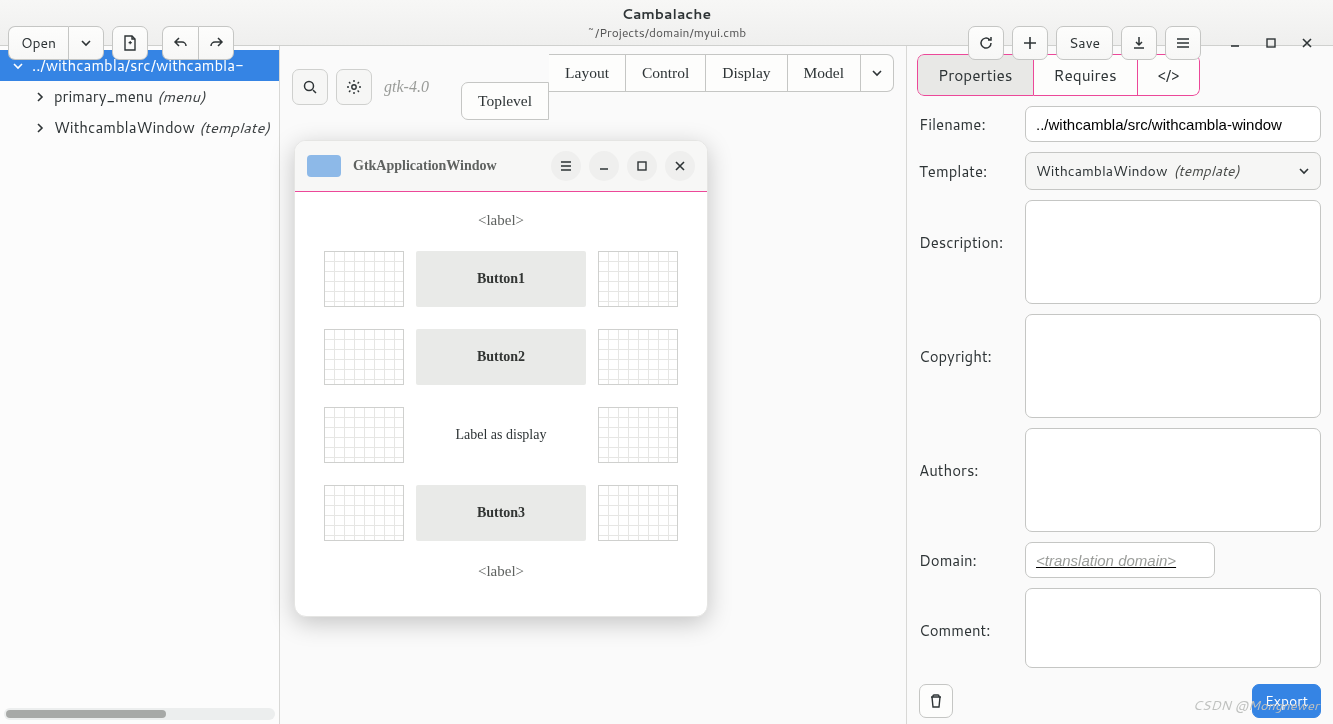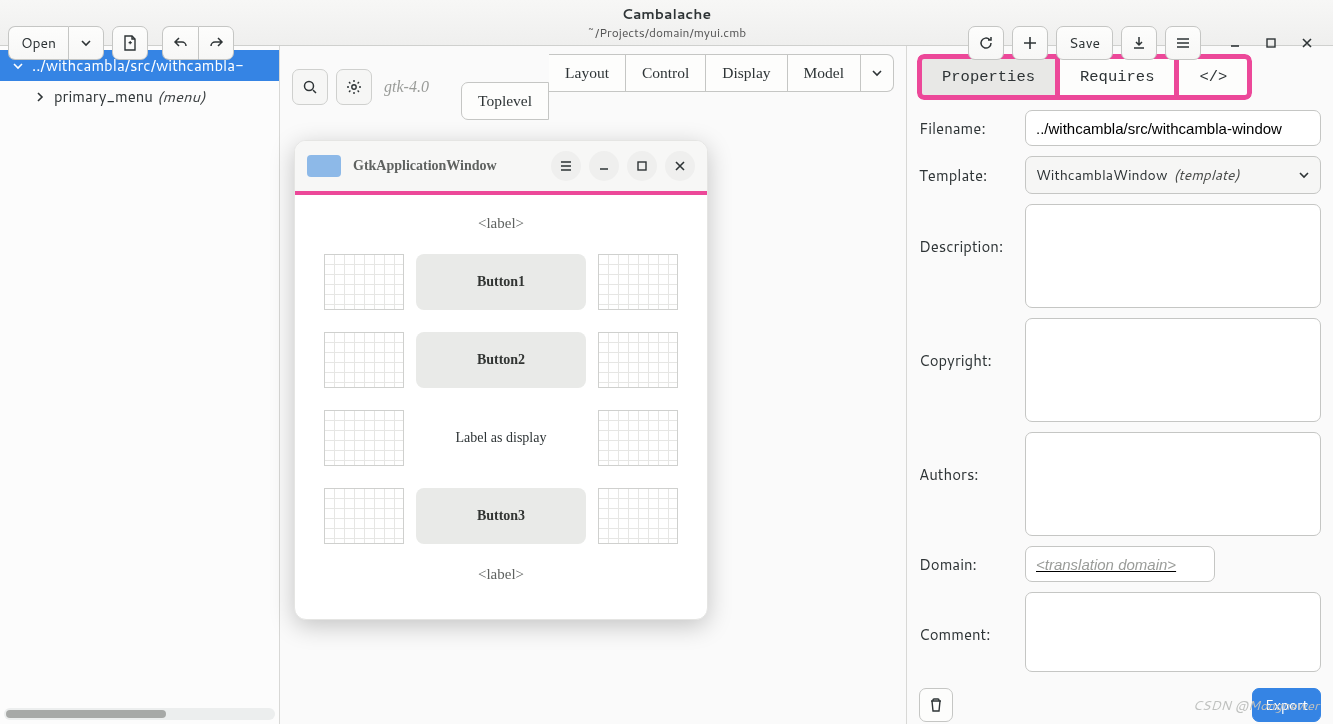--- a/index.html
+++ b/index.html
@@ -35,35 +35,35 @@
   .top-toolbar { display:flex; align-items:center; gap:8px; padding:8px 12px; }
   .top-toolbar .iconbtn { width:36px; height:36px; border:1px solid #cfd0ce; border-radius:7px; display:flex; align-items:center; justify-content:center; background:#f6f6f5; cursor:pointer;}
   .ttext { color:#9a9c99; font-style:italic; font-size:16px; margin-left:4px;}
   .linked { display:flex; margin-left:auto;}
   .linked .seg { height:38px; padding:0 16px; border:1px solid #c5c6c4; display:flex; align-items:center; background:#fdfdfc; cursor:pointer; font-size:15.5px;}
   .linked .seg + .seg { border-left:none;}
   .linked .seg:first-child{border-top-left-radius:7px;border-bottom-left-radius:7px;margin-top:28px;}
   .linked .seg:last-child{border-top-right-radius:7px;border-bottom-right-radius:7px; padding:0 10px;}
   .canvas-area { flex:1; position:relative; background:#fafafa;}
   .preview-window { position:absolute; left:14px; top:12px; width:414px; background:#fff; border-radius:12px; box-shadow:0 6px 24px rgba(0,0,0,.22); overflow:hidden; border:1px solid #e5e5e3;}
-  .pw-header { display:flex; align-items:center; gap:12px; padding:10px 12px; background:#f7f7f6; border-bottom:4px solid #ec4899;}
+  .pw-header { display:flex; align-items:center; gap:12px; padding:10px 12px; background:#f7f7f6; border-bottom:1px solid #ec4899;}
   .pw-swatch {width:34px; height:22px; background:#8db9e8; border-radius:4px;}
   .pw-title {font-weight:700; color:#5f6260;}
   .pw-ctrls { margin-left:auto; display:flex; gap:8px;}
   .pw-ctrls .cbtn{ width:30px; height:30px; border-radius:15px; background:#efefee; display:flex; align-items:center; justify-content:center; cursor:pointer;}
   .pw-body { padding:20px 22px 36px; display:flex; flex-direction:column; gap:22px; align-items:center;}
   .lbl { color:#5f6260; font-size:15px;}
   .grid3 { display:grid; grid-template-columns: 80px 170px 80px; gap:22px 12px; align-items:stretch; justify-items:stretch;}
   .ph { width:80px; height:56px; border:1px solid #cfd0ce; background-image:linear-gradient(#e6e6e4 1px,transparent 1px),linear-gradient(90deg,#e6e6e4 1px,transparent 1px); background-size:10px 10px; background-position:-1px -1px;}
-  .gb { height:56px; border-radius:8px; background:#e9eae8; display:flex; align-items:center; justify-content:center; font-weight:700; color:#323533; cursor:pointer;}
+  .gb { height:56px; border-radius:2px; background:#e9eae8; display:flex; align-items:center; justify-content:center; font-weight:700; color:#323533; cursor:pointer;}
   .gl { height:56px; display:flex; align-items:center; justify-content:center; color:#2e3436;}
   .right-panel { width:427px; border-left:1px solid #d8d8d6; background:#fafafa; display:flex; flex-direction:column;}
   .tabs-row { display:flex; align-items:flex-start; padding:8px 10px 0 10px; gap:0;}
   .tabs { display:flex; border-radius:7px; overflow:hidden;}
-  .tab { padding:9px 20px; border:5px solid #ec4899; background:#fdfdfc; cursor:pointer; font-size:15.5px;font-family:Liberation Mono, monospace;}
+  .tab { padding:9px 20px; border:1px solid #ec4899; background:#fdfdfc; cursor:pointer; font-size:15.5px;}
   .tab + .tab { border-left:none;}
   .tab.active { background:#e8e8e6;}
   .tabs .tab:first-child{border-top-left-radius:7px;border-bottom-left-radius:7px;}
   .tabs .tab:last-child{border-top-right-radius:7px;border-bottom-right-radius:7px;}
   .form { padding:10px 12px 8px 12px; display:grid; grid-template-columns: 98px 1fr; row-gap:10px; column-gap:8px; align-items:center;}
   .form label { font-size:15px; color:#2e3436; align-self:center;}
   .form label.top { align-self:flex-start; padding-top:32px;}
   .tf { height:36px; border:1px solid #c5c6c4; border-radius:7px; padding:0 10px; background:#fff; font-size:15px; width:100%;}
   .selectlike { height:38px; border:1px solid #c5c6c4; border-radius:7px; padding:0 10px; background:#f6f6f5; display:flex; align-items:center; gap:6px; cursor:pointer;}
   .selectlike .it { font-style:italic; color:#4a4c4a;}
@@ -170,20 +170,28 @@
             </span>
           <span>../withcambla/src/withcambla-</span>
         </div>
         <div class="tree-item level2">
           <span class="chev">
               <svg width="12" height="12">
                 <path d="M4 2l4 4-4 4" fill="none" stroke="#2e3436" stroke-width="1.6"></path>
               </svg>
             </span>
           <span><span>primary_menu</span> <span class="it">(menu)</span></span>
+        </div>
+        <div class="tree-item level2">
+          <span class="chev">
+              <svg width="12" height="12">
+                <path d="M4 2l4 4-4 4" fill="none" stroke="#2e3436" stroke-width="1.6"></path>
+              </svg>
+            </span>
+          <span><span>WithcamblaWindow</span> <span class="it">(template)</span></span>
         </div>
       </div>
       <div class="hscroll">
           <div class="thumb"></div>
         </div>
     </div>
 
     <div class="center">
       <div class="top-toolbar">
         <div class="iconbtn">

